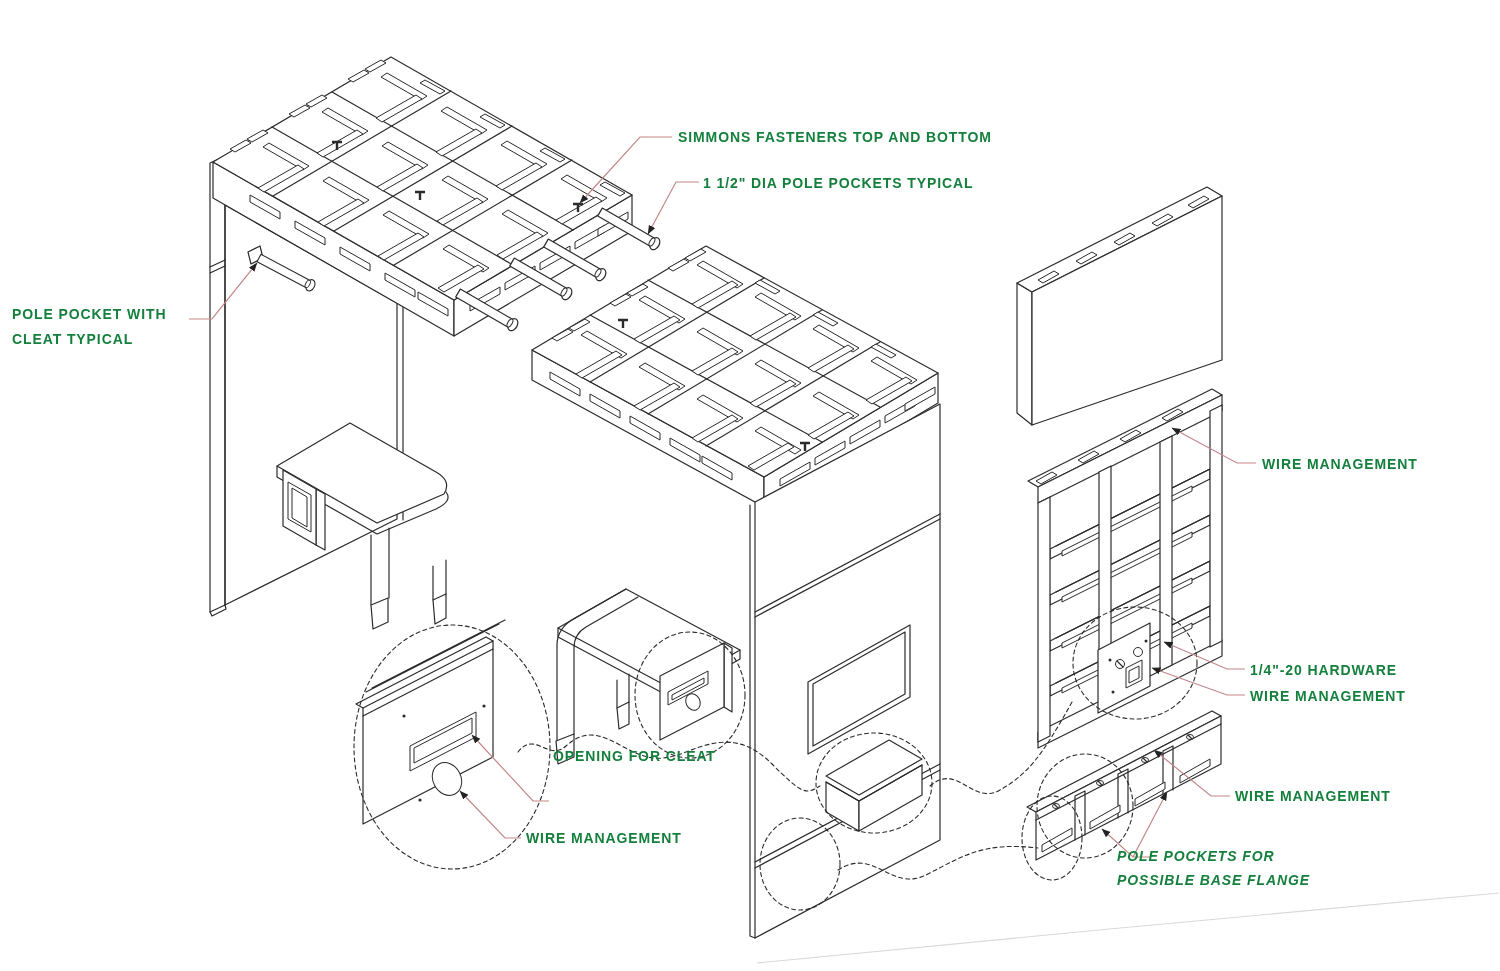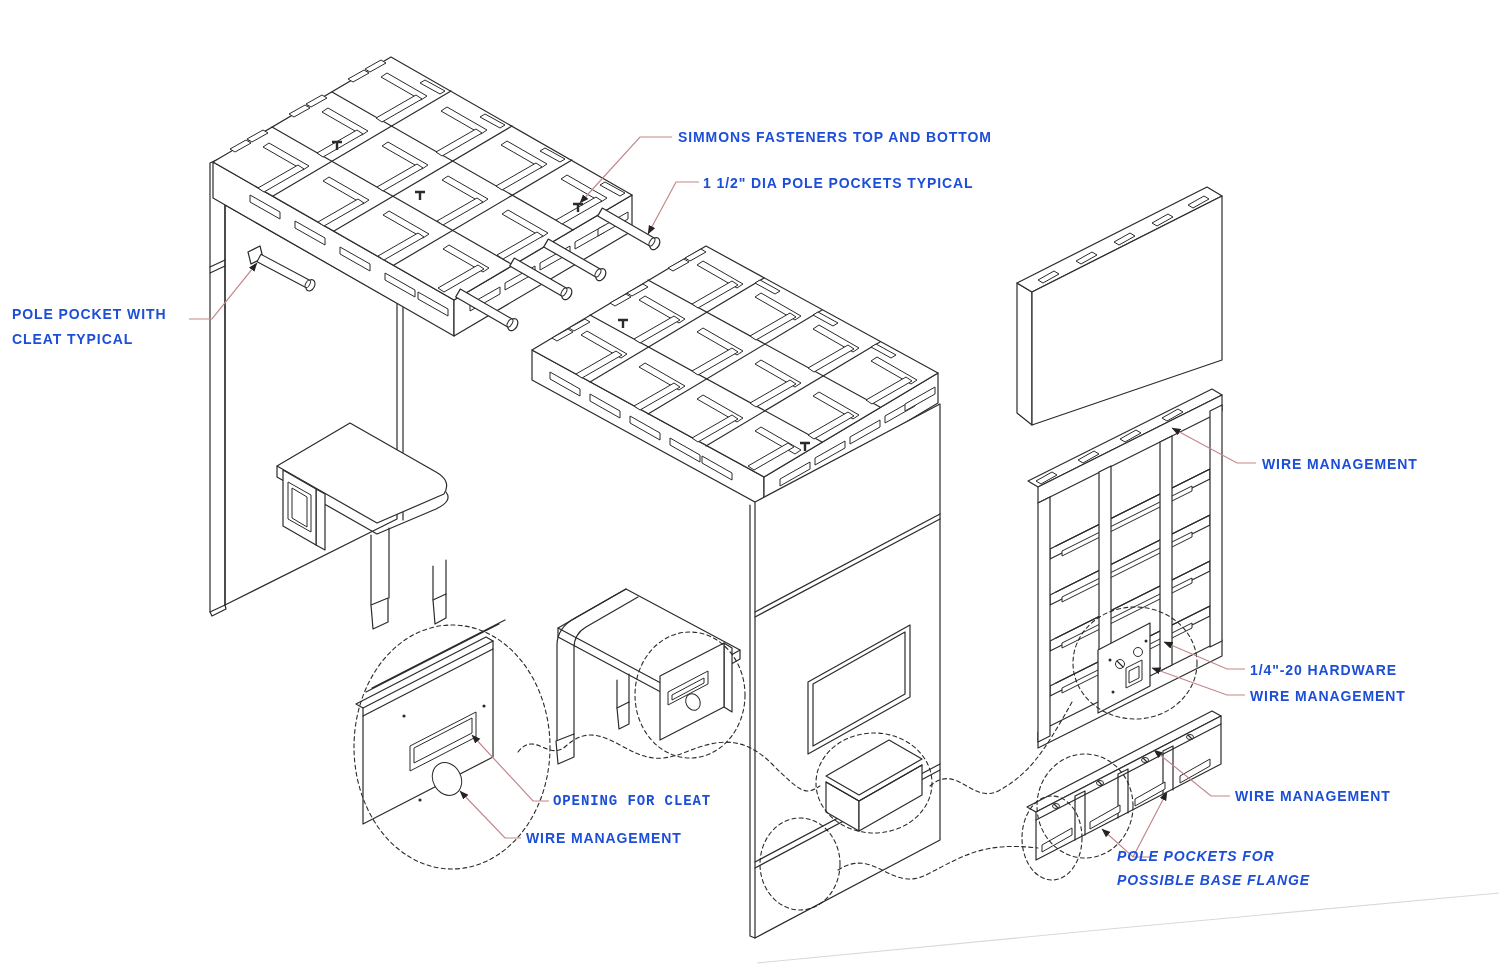--- a/index.html
+++ b/index.html
@@ -1,20 +1,20 @@
 <!DOCTYPE html>
 <html><head>
 <meta charset="utf-8">
 <style>
   html,body{margin:0;padding:0;background:#fff;}
   .stage{position:relative;width:1500px;height:971px;background:#fff;overflow:hidden;
          font-family:"Liberation Sans",sans-serif;}
   .stage svg{position:absolute;left:0;top:0;}
   .lbl{position:absolute;font:700 14px/18px "Liberation Sans",sans-serif;
-       letter-spacing:.9px;color:#1d4ed8;white-space:nowrap;}
+       letter-spacing:.9px;color:#15803d;white-space:nowrap;}
   .lbl2{text-align:left;white-space:normal;line-height:25px;}
   
   .s{stroke:#2b2b2b;stroke-width:1.2;fill:none;stroke-linejoin:round;stroke-linecap:round;}
   .f{stroke:#2b2b2b;stroke-width:1.2;fill:#ffffff;stroke-linejoin:round;}
   .t{stroke:#2b2b2b;stroke-width:1;fill:#ffffff;stroke-linejoin:round;}
   .d{stroke:#2b2b2b;stroke-width:1.1;fill:none;stroke-dasharray:4 3.2;stroke-linecap:round;}
   .lead{stroke:#c4878a;stroke-width:1.2;fill:none;}
   .g{stroke:#d9d9d9;stroke-width:1.1;fill:none;}
   .fastener{stroke:#2b2b2b;stroke-width:2.4;fill:none;}
   .dot{fill:#2b2b2b;stroke:none;}
@@ -338,16 +338,16 @@
   <div>CLEAT TYPICAL</div>
 </div>
 <div class="lbl" style="left:1262px;top:455px;">WIRE MANAGEMENT</div>
 <div class="lbl" style="left:1250px;top:661px;">1/4"-20 HARDWARE</div>
 <div class="lbl" style="left:1250px;top:687px;">WIRE MANAGEMENT</div>
 <div class="lbl" style="left:1235px;top:787px;">WIRE MANAGEMENT</div>
 <div class="lbl lbl2" style="left:1117px;top:844px;width:240px;line-height:24px;font-style:italic;">
   <div>POLE POCKETS FOR</div>
   <div>POSSIBLE BASE FLANGE</div>
 </div>
-<div class="lbl" style="left:553px;top:792px;font-family:Liberation Mono, monospace;">OPENING FOR CLEAT</div>
+<div class="lbl" style="left:553px;top:747px;">OPENING FOR CLEAT</div>
 <div class="lbl" style="left:526px;top:829px;">WIRE MANAGEMENT</div>
 
 </div>
 
 </body></html>

